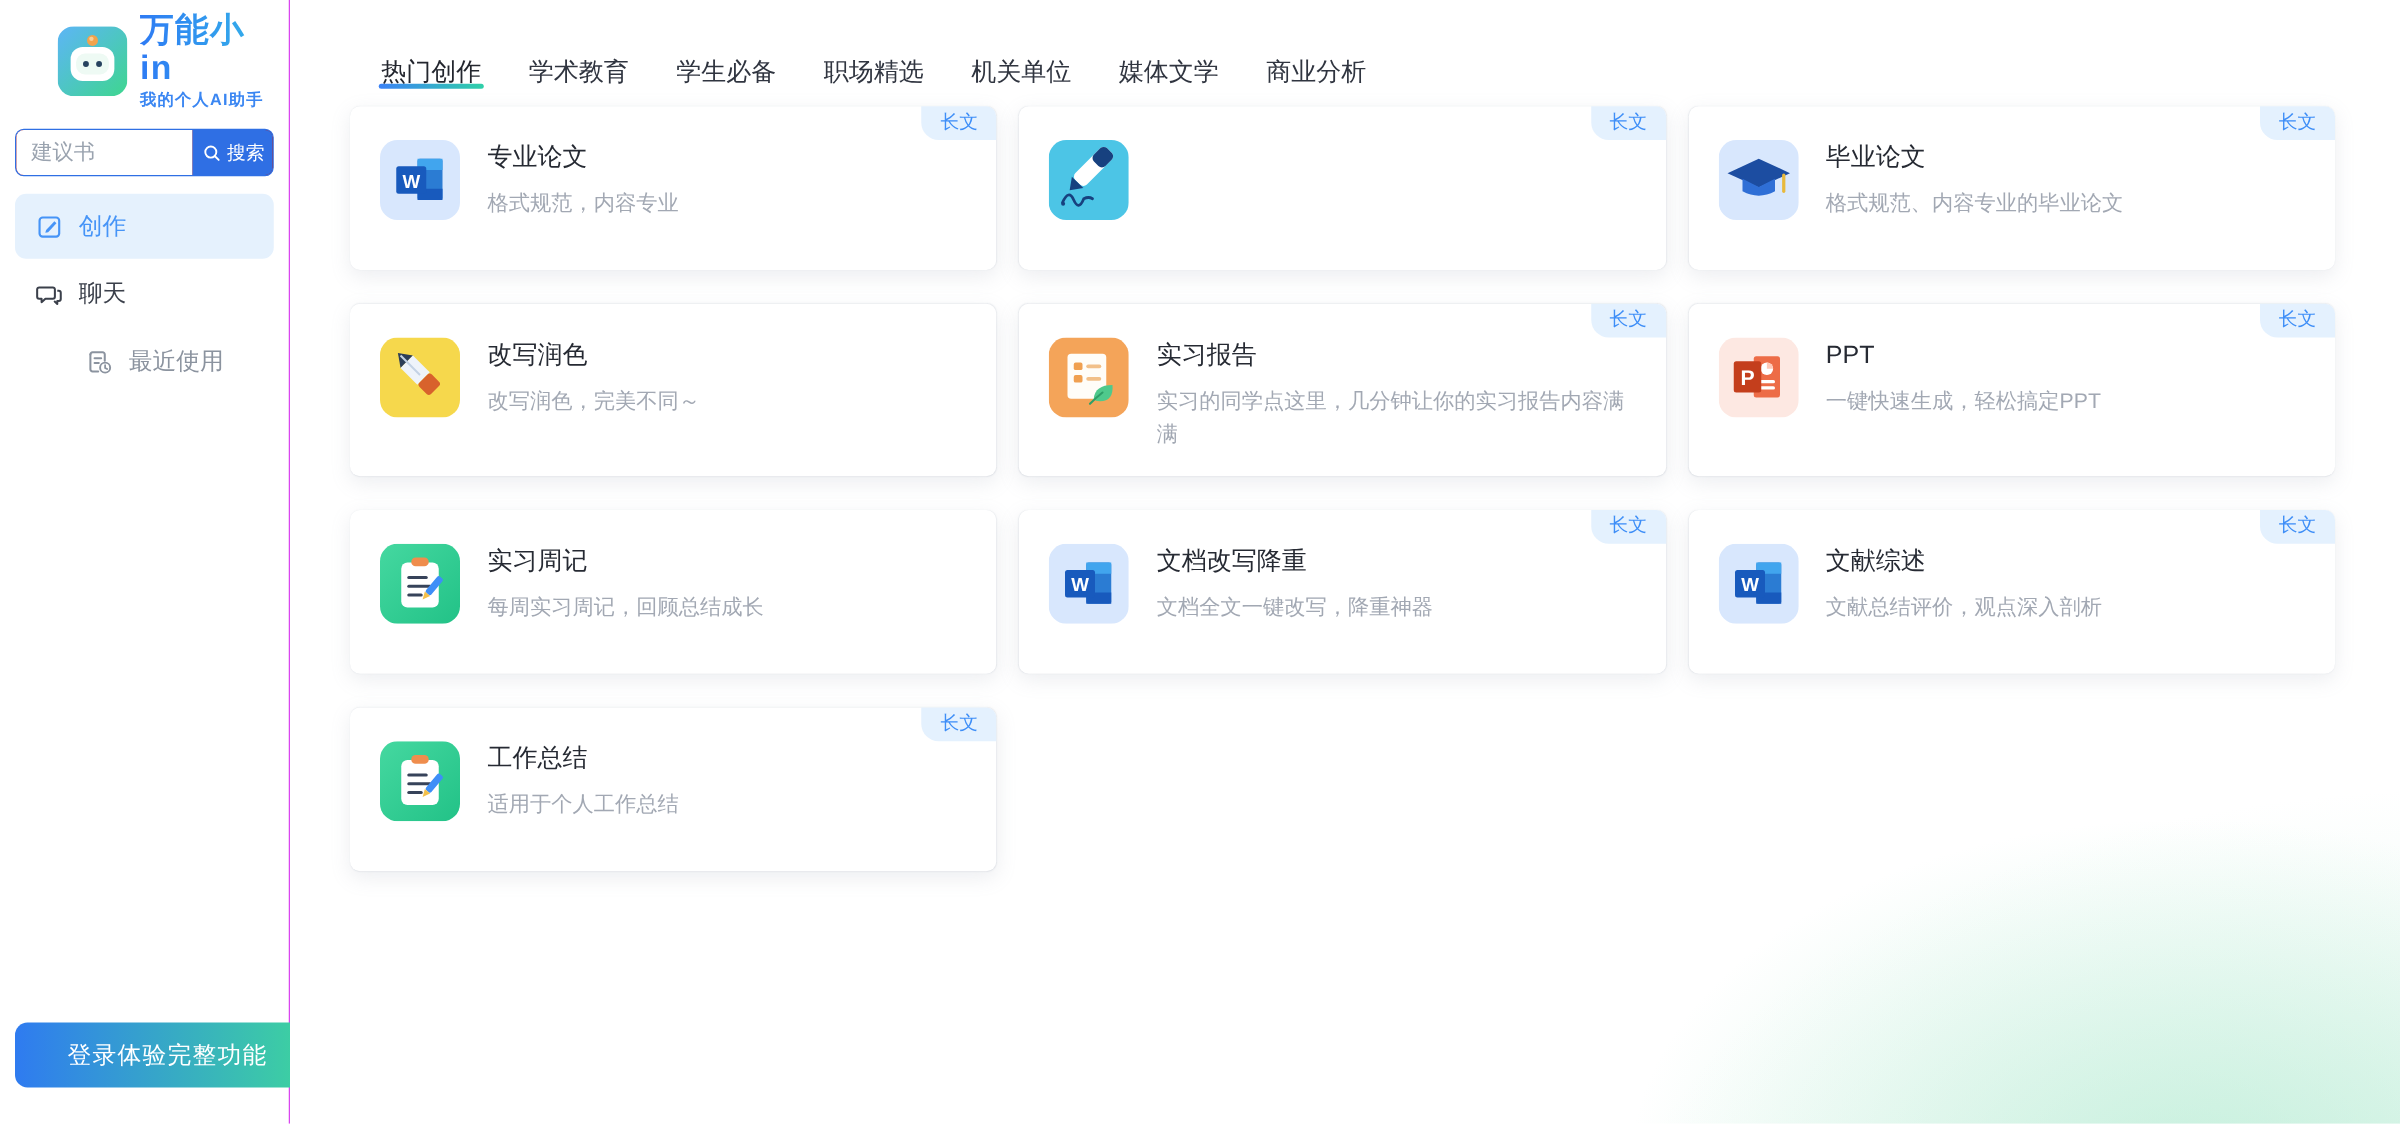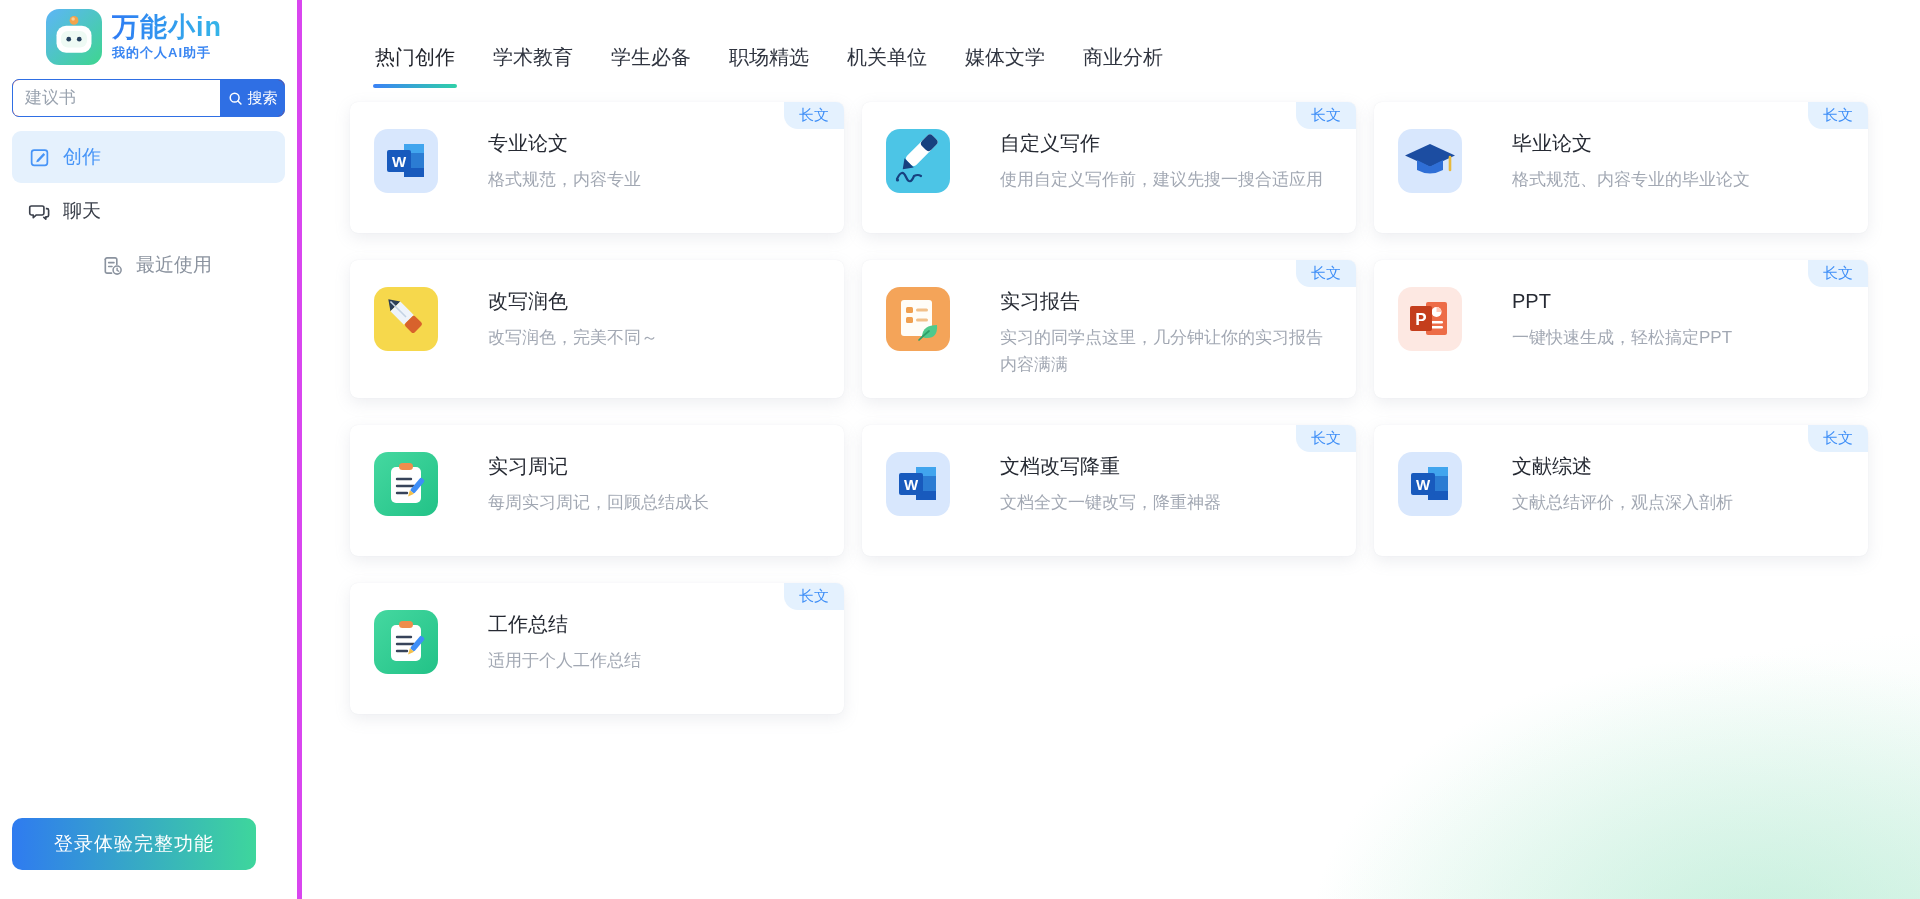--- a/index.html
+++ b/index.html
@@ -3,22 +3,22 @@
 <meta charset="utf-8">
 <style>
   * { margin:0; padding:0; box-sizing:border-box; }
   html,body { width:1920px; height:899px; overflow:hidden; background:#fff;
     font-family:"Liberation Sans","DejaVu Sans",sans-serif; }
 
   
   .app { display:flex; width:1920px; height:899px; }
 
   
-  .sidebar { position:relative; width:302px; height:100%; background:#fff;
-    border-right:5px solid #d946ef; flex-shrink:0; padding:0 12px; }
+  .sidebar { position:relative; width:232px; height:100%; background:#fff;
+    border-right:1px solid #d946ef; flex-shrink:0; padding:0 12px; }
   .logo-row { display:flex; align-items:center; gap:10px; margin:9px 0 0 34px; cursor:pointer; }
   .logo-tile { width:56px; height:56px; flex-shrink:0; }
   .logo-text-cn { font-size:27px; font-weight:bold; letter-spacing:1px;
     background:linear-gradient(90deg,#2e7bf4,#35b6e8); -webkit-background-clip:text;
     background-clip:text; color:transparent; line-height:30px; }
   .logo-text-sub { font-size:13px; font-weight:bold; color:#3a86f2; letter-spacing:1px; margin-top:2px; }
 
   .search-box { display:flex; margin-top:14px; height:38px; border:1px solid #2f6fe4;
     border-radius:7px; overflow:hidden; background:#b91c1c; }
   .search-input { flex:1; border:none; outline:none; padding:0 12px; font-size:17px;
@@ -42,32 +42,32 @@
 
   
   .main { position:relative; flex:1; height:100%; overflow:hidden;
     background:
       radial-gradient(640px 400px at 90% 104%, rgba(170,232,204,.55), rgba(170,232,204,0) 70%),
       radial-gradient(950px 560px at 103% 115%, rgba(170,232,204,.40), rgba(170,232,204,0) 72%),
       #ffffff;
     padding-top:44px; }
 
   .tabs { display:flex; gap:38px; margin-left:73px; }
-  .tab { position:relative; font-size:20px; color:#303540; padding-bottom:17px; cursor:pointer; }
+  .tab { position:relative; font-size:20px; color:#303540; cursor:pointer; }
   .tab.active { font-weight:500; color:#23262e; }
   .tab.active::after { content:""; position:absolute; left:-2px; right:-2px; bottom:0;
     height:4px; border-radius:2px; background:linear-gradient(90deg,#3b82f6,#2fd0a8); }
 
   .grid { display:grid; grid-template-columns:repeat(3,1fr); gap:27px 18px;
     margin:14px 52px 0 48px; }
   .card { position:relative; background:#fff; border-radius:8px; min-height:131px;
     padding:27px 24px 20px; display:flex; gap:22px; cursor:pointer;
     box-shadow:0 0 1px rgba(60,80,110,.10), 0 5px 16px rgba(140,152,170,.16); }
   .tile { width:64px; height:64px; flex-shrink:0; }
-  .card-body { min-width:0; padding-top:1px;margin-left:28px; }
+  .card-body { min-width:0; padding-top:1px; }
   .card-title { font-size:20px; line-height:27px; color:#262a33; font-weight:500; }
   .card-desc { margin-top:9px; font-size:17px; line-height:27px; color:#a2a8b3; }
   .badge { position:absolute; top:0; right:0; background:#e4f1fe; color:#3e8ef7;
     font-size:15px; line-height:15px; padding:5px 15px 7px; border-radius:0 8px 0 14px; }
 
   .hidden-defs { position:absolute; width:0; height:0; overflow:hidden; }
 </style>
 </head>
 <body>
 
@@ -266,24 +266,20 @@
           <div class="card-title">专业论文</div>
           <div class="card-desc">格式规范，内容专业</div>
         </div>
       </div>
 
       <div class="card">
         <span class="badge">长文</span>
         <svg class="tile" viewBox="0 0 64 64">
             <use href="#sym-pen"></use>
           </svg>
-        <div class="card-body">
-          <div class="card-title">自定义写作</div>
-          <div class="card-desc">使用自定义写作前，建议先搜一搜合适应用</div>
-        </div>
       </div>
 
       <div class="card">
         <span class="badge">长文</span>
         <svg class="tile" viewBox="0 0 64 64">
             <use href="#sym-cap"></use>
           </svg>
         <div class="card-body">
           <div class="card-title">毕业论文</div>
           <div class="card-desc">格式规范、内容专业的毕业论文</div>

